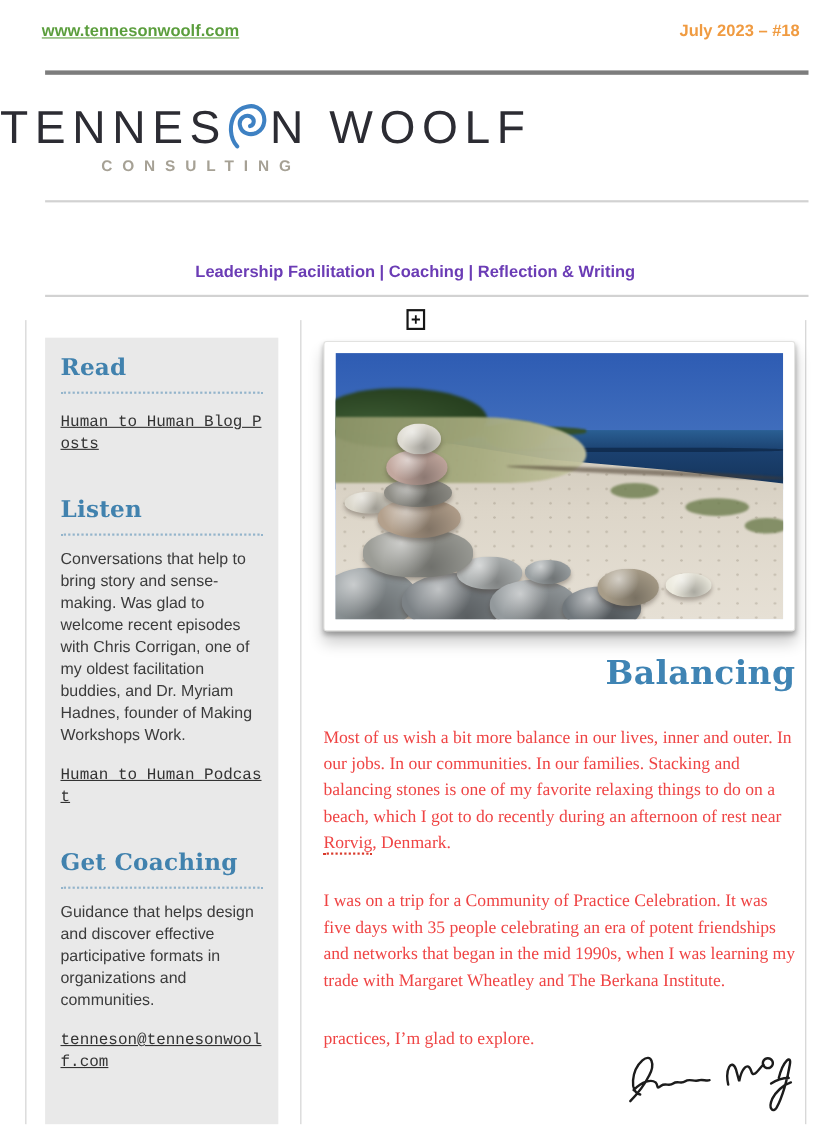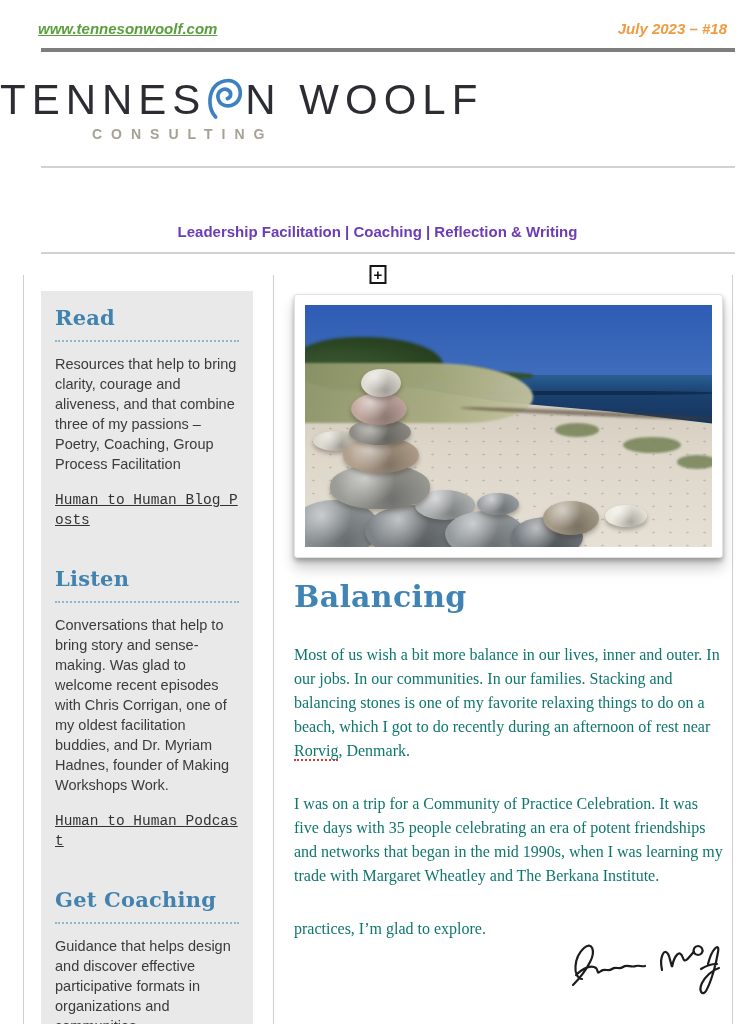--- a/index.html
+++ b/index.html
@@ -5,21 +5,21 @@
   * { box-sizing: border-box; margin: 0; padding: 0; }
   html,body { background:#ffffff; }
   body {
     width: 755px; height: 1024px;
     font-family: "Liberation Sans", sans-serif;
     position: relative; overflow: hidden;
     color:#2e2e2e;
   }
 
   
-  .topbar { padding: 20px 28px 0 38px; height: 48px; display:flex; justify-content:space-between; align-items:flex-start;font-style:italic; }
+  .topbar { padding: 20px 28px 0 38px; height: 64px; display:flex; justify-content:space-between; align-items:flex-start; }
   .site-link { font-weight:700; font-size:15px; color:#5B9E3D; text-decoration:underline; cursor:pointer; }
   .issue { font-weight:700; font-size:15px; color:#F09B41; }
 
   .rule-thick { height:4px; background:#7d7d7d; margin:0 20px 0 41px; }
   .rule-thin  { height:2px; background:#d2d2d2; margin:0 20px 0 41px; }
 
   
   .logo-block { margin: 20px 0 24px; }
   .wordmark {
     font-size:42px; line-height:50px; letter-spacing:6px;
@@ -99,23 +99,23 @@
     background:
       radial-gradient(circle at 35% 28%, rgba(255,255,255,.55), transparent 42%),
       radial-gradient(circle at 62% 78%, rgba(0,0,0,.28), transparent 62%),
       var(--c,#999);
   }
   .stone.flat { border-radius:46%; }
 
   
   .article-title {
     margin:22px 0 6px; font-family:"DejaVu Serif", serif; font-weight:700;
-    font-size:30px; line-height:34px; color:#3F84B4; letter-spacing:.3px;
-  }
-  .para { font-family:"Liberation Serif", serif; font-size:16px; line-height:24px; color:#0f766e; margin-bottom:22px;margin-top:29px; }
+    font-size:30px; line-height:34px; color:#3F84B4; letter-spacing:.3px;text-align:right;
+  }
+  .para { font-family:"Liberation Serif", serif; font-size:16px; line-height:24px; color:#ef4444; margin-bottom:22px;margin-top:29px; }
   .para .block { display:block; }
   .misspelled { border-bottom:2px dotted #d93a2b; }
 
   .signature { position:absolute; right:10px; top:650px; width:160px; height:76px; }
   .signature svg { width:100%; height:100%; overflow:visible; }
 </style>
 </head>
 <body>
 
 <div class="page">
@@ -141,21 +141,20 @@
   <div class="rule-thin"></div>
 
   <div class="columns">
     <div class="plus top">+</div>
 
     <div class="col-left">
       <div class="sidebar-box">
 
         <div>
           <div class="sec-head first">Read</div>
-          <div class="sec-body">Resources that help to bring clarity, courage and aliveness, and that combine three of my passions – Poetry, Coaching, Group Process Facilitation</div>
           <a class="sec-link">Human to Human Blog Posts</a>
         </div>
 
         <div>
           <div class="sec-head">Listen</div>
           <div class="sec-body">Conversations that help to bring story and sense-making. Was glad to welcome recent episodes with Chris Corrigan, one of my oldest facilitation buddies, and Dr. Myriam Hadnes, founder of Making Workshops Work.</div>
           <a class="sec-link">Human to Human Podcast</a>
         </div>
 
         <div>

